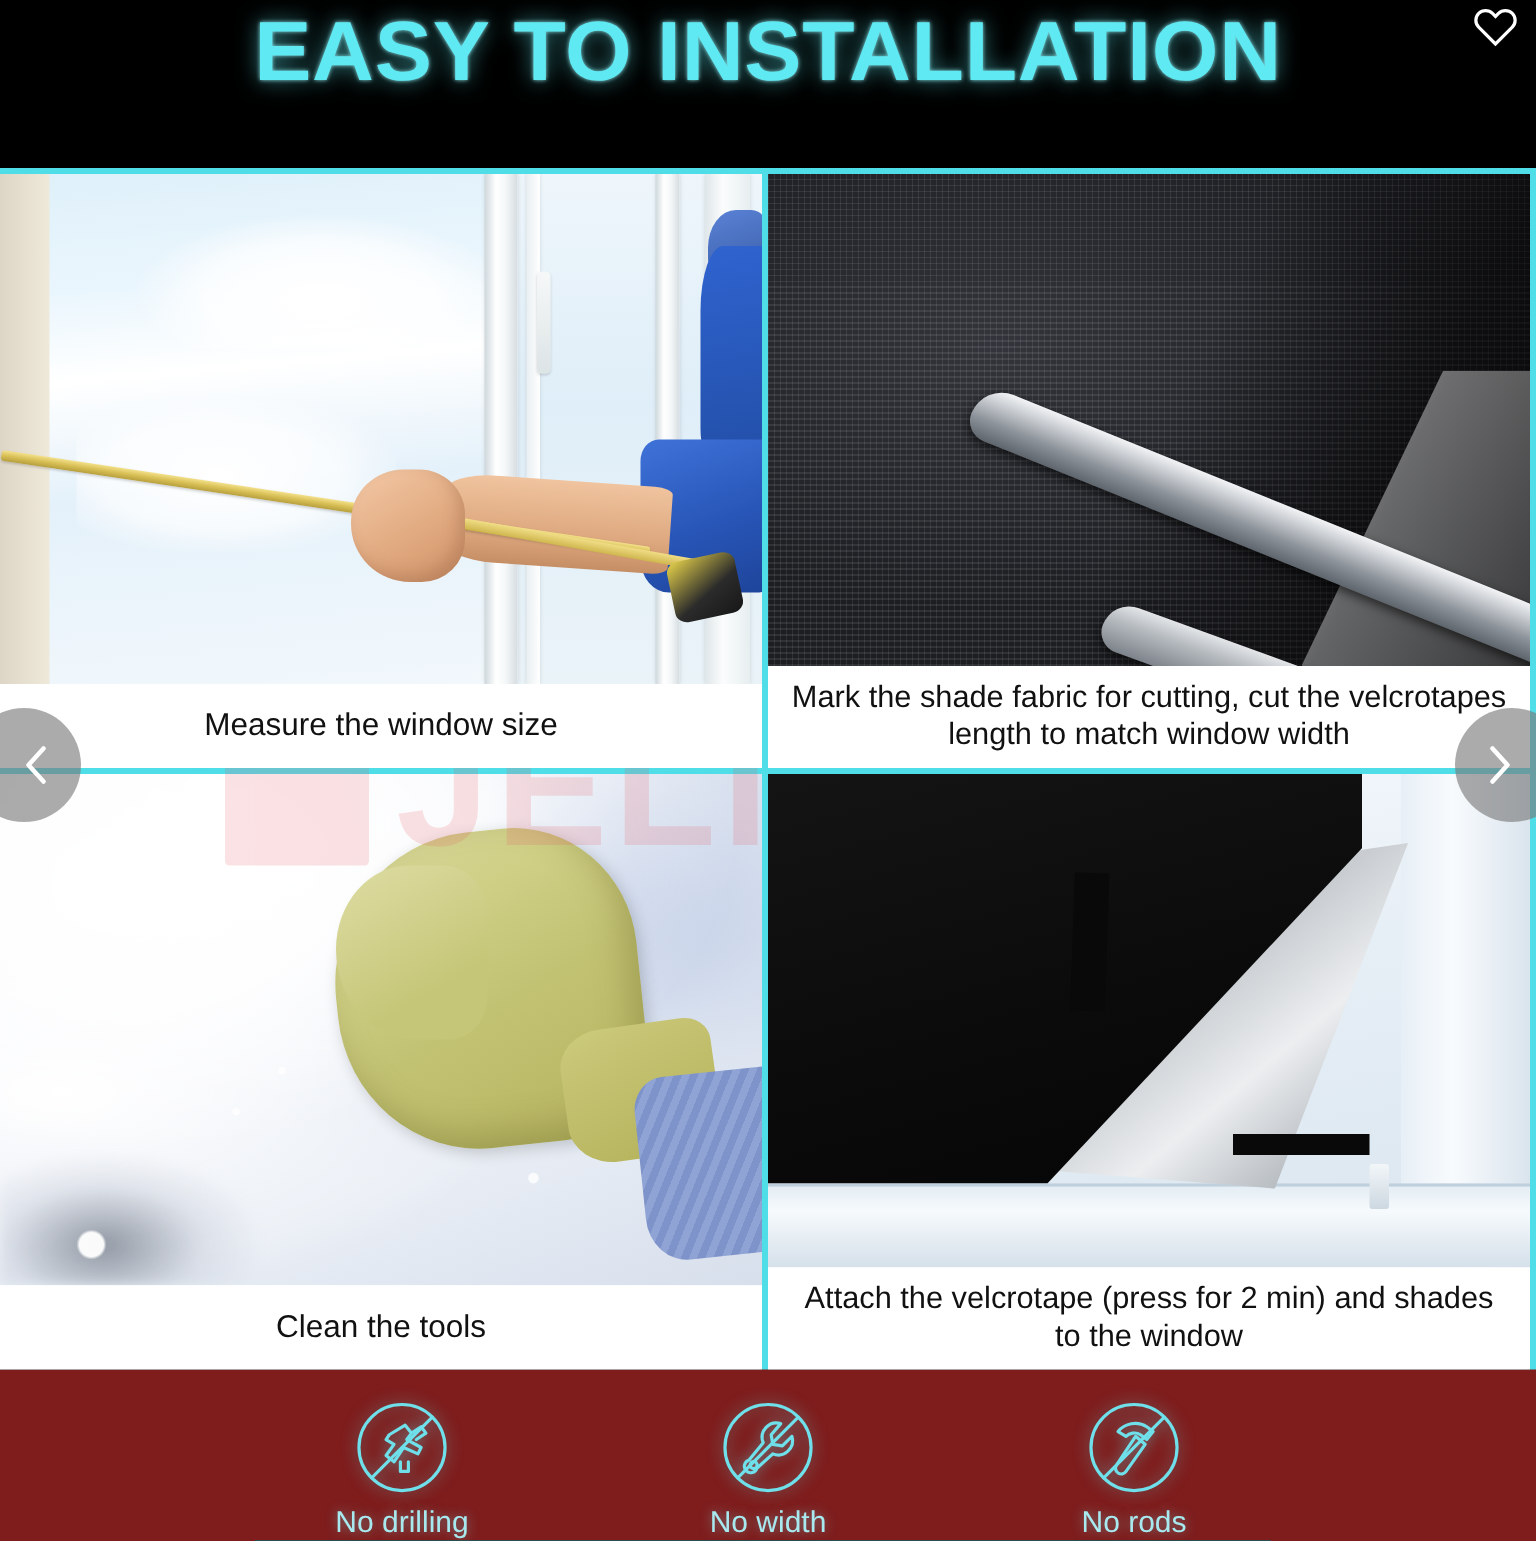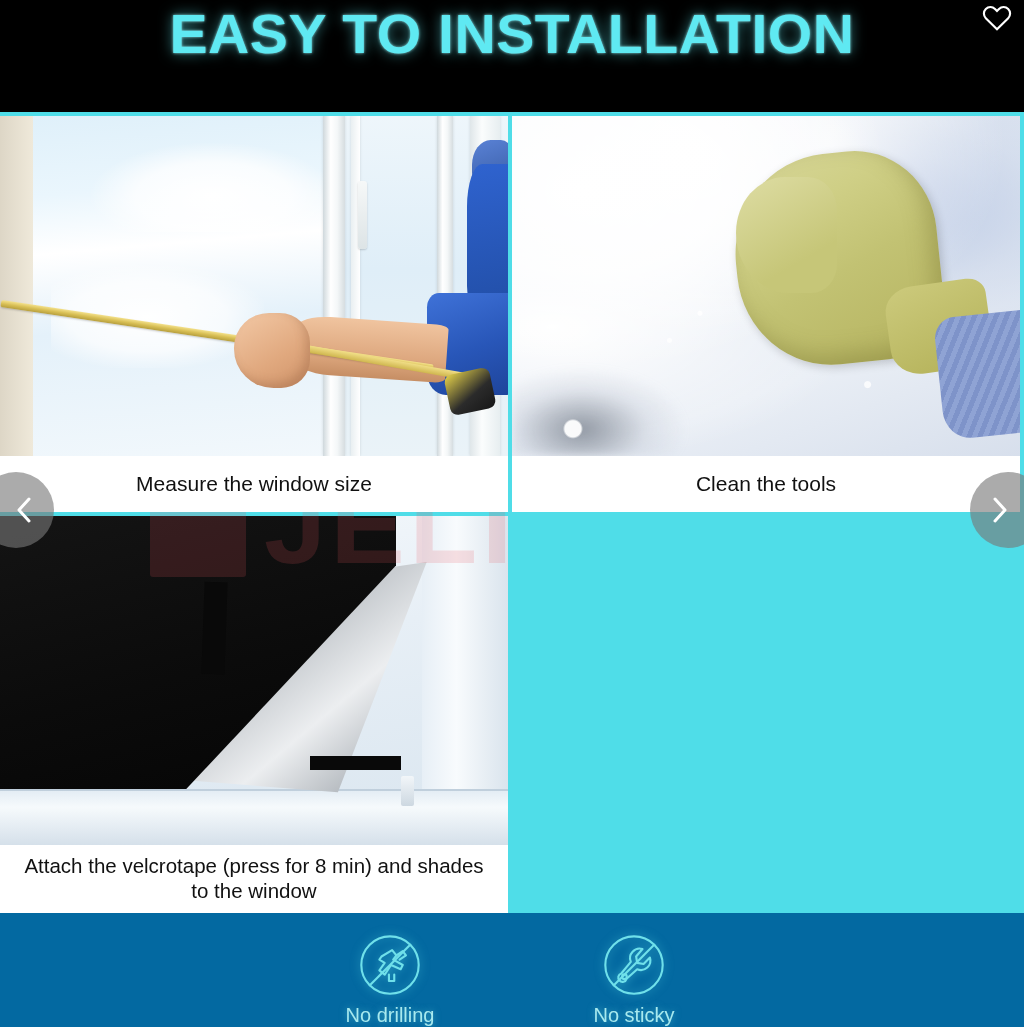--- a/index.html
+++ b/index.html
@@ -418,21 +418,21 @@
   .nav-arrow.prev { left:-22px; }
   .nav-arrow.next { right:-22px; }
   .nav-arrow svg { width:26px; height:32px; display:block; }
   .nav-arrow.prev svg { margin-left:16px; }
   .nav-arrow.next svg { margin-right:16px; }
 
   
   .footer {
     position:absolute; left:0; bottom:0;
     width:1024px; height:114px;
-    background:#0369a1;
+    background:#7f1d1d;
     display:flex;
     align-items:center;
     justify-content:center;
     gap:116px;
     padding-top:18px;
   }
   .feature {
     width:128px;
     text-align:center;
     cursor:default;
@@ -486,20 +486,32 @@
           <div class="pm-arm"></div>
           <div class="pm-tape"></div>
           <div class="pm-tape2"></div>
           <div class="pm-hand"></div>
           <div class="pm-reel"></div>
         </div>
       </div>
       <div class="step-caption">Measure the window size</div>
     </div>
 
+    <div class="step">
+      <div class="step-photo">
+        <div class="photo-cut">
+          <div class="pc-mesh"></div>
+          <div class="pc-white-bg"></div>
+          <div class="pc-mesh-shadow"></div>
+          <div class="pc-blade-top"></div>
+          <div class="pc-blade-bottom"></div>
+        </div>
+      </div>
+      <div class="step-caption two-line">Mark the shade fabric for cutting, cut the velcrotapes length to match window width</div>
+    </div>
 
     <div class="step">
       <div class="step-photo">
         <div class="photo-clean">
           <div class="pcl-blur-blue"></div>
           <div class="pcl-foam"></div>
           <div class="pcl-blur-dark"></div>
           <div class="pcl-sponge"></div>
           <div class="pcl-glove"></div>
           <div class="pcl-fingers"></div>
@@ -517,21 +529,21 @@
           <div class="ps-window-glass"></div>
           <div class="ps-frame-right"></div>
           <div class="ps-frame-bottom"></div>
           <div class="ps-handle"></div>
           <div class="ps-shade-silver"></div>
           <div class="ps-shade-black"></div>
           <div class="ps-velcro-left"></div>
           <div class="ps-velcro-bottom"></div>
         </div>
       </div>
-      <div class="step-caption two-line">Attach the velcrotape (press for 8 min) and shades to the window</div>
+      <div class="step-caption two-line">Attach the velcrotape (press for 2 min) and shades to the window</div>
     </div>
 
   </div>
 
   <div class="watermark">
     <div class="watermark-inner">
       <div class="watermark-bag">
         <div class="bag-handle"></div>
         <div class="bag-body"></div>
       </div>
@@ -571,19 +583,30 @@
 
     <div class="feature">
       <div class="feature-icon">
         <svg viewBox="0 0 64 64" fill="none" stroke="#6fe0ea" stroke-width="2" stroke-linecap="round" stroke-linejoin="round">
           <circle cx="32" cy="32" r="27"></circle>
           <path d="M40 17a9 9 0 0 0-11 12l-9 11a4 4 0 1 0 5 5l10-9a9 9 0 0 0 12-11l-6 6-6-1-1-6z"></path>
           <circle cx="23" cy="43" r="2.2"></circle>
           <line x1="13" y1="51" x2="51" y2="13"></line>
         </svg>
       </div>
-      <div class="feature-label">No sticky</div>
-    </div>
-
+      <div class="feature-label">No width</div>
+    </div>
+
+    <div class="feature">
+      <div class="feature-icon">
+        <svg viewBox="0 0 64 64" fill="none" stroke="#6fe0ea" stroke-width="2" stroke-linecap="round" stroke-linejoin="round">
+          <circle cx="32" cy="32" r="27"></circle>
+          <path d="M22 22c4-5 12-7 18-3l4 3-4 5-4-3c-3-2-7-1-9 1z"></path>
+          <path d="M33 25l6 5-12 17a3.5 3.5 0 0 1-6-4z"></path>
+          <line x1="13" y1="51" x2="51" y2="13"></line>
+        </svg>
+      </div>
+      <div class="feature-label">No rods</div>
+    </div>
 
   </div>
 
 </div>
 
 </body></html>

